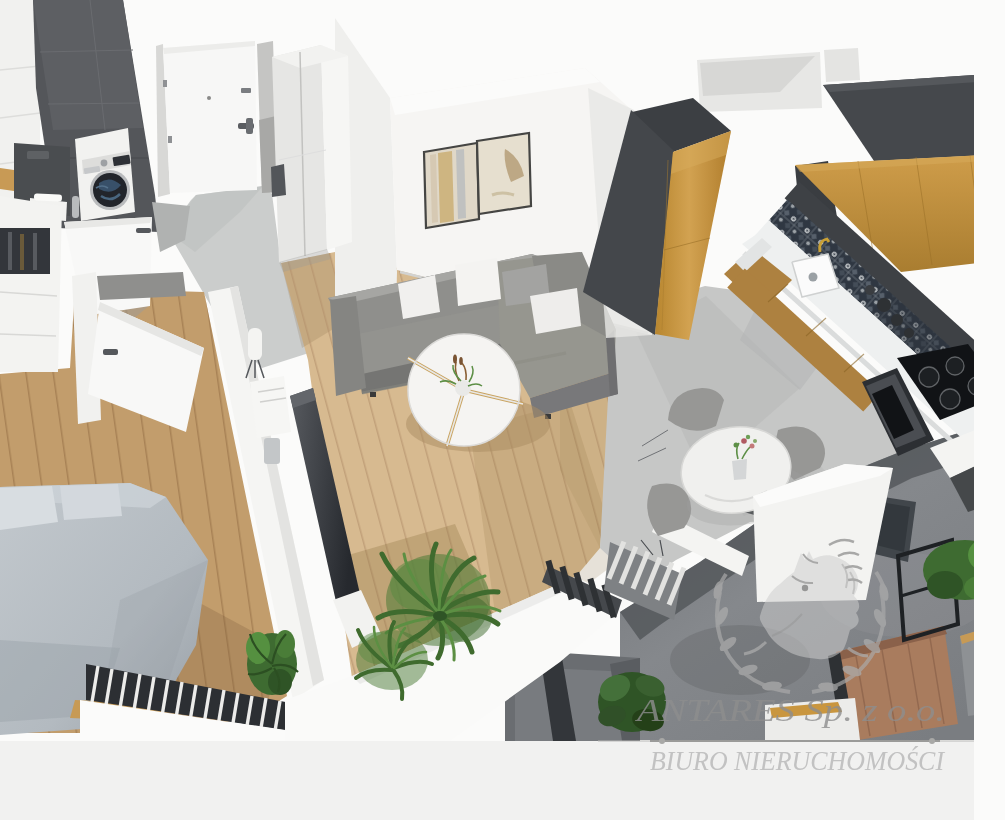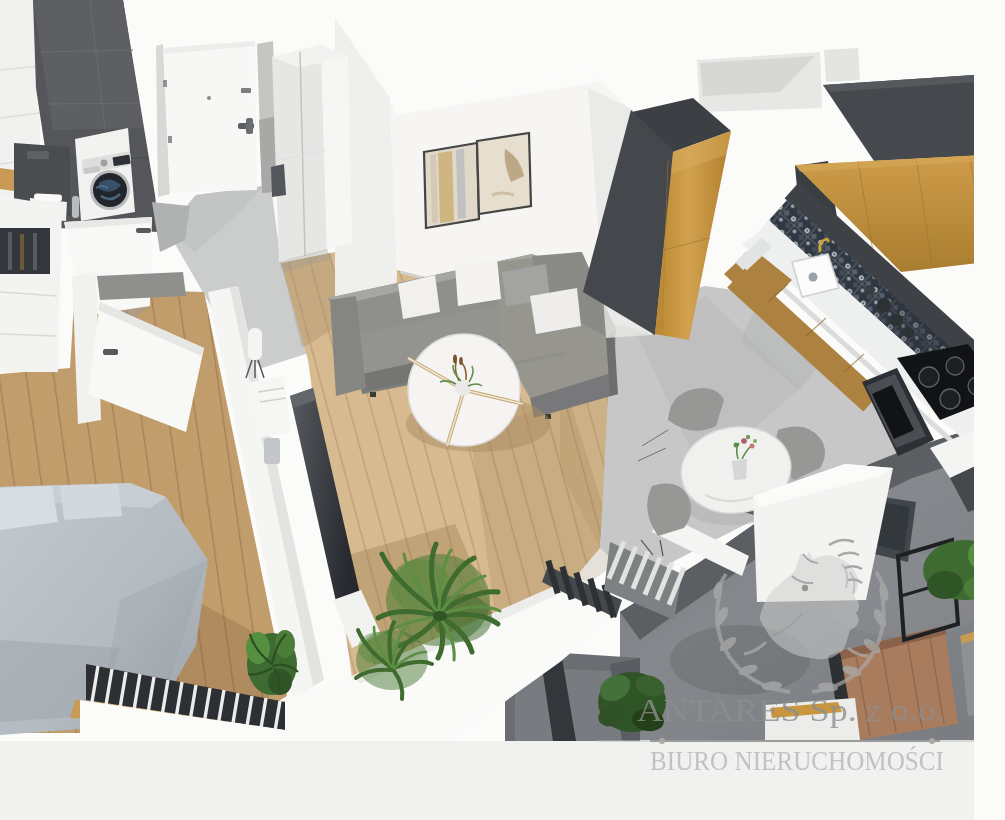--- a/index.html
+++ b/index.html
@@ -1,16 +1,16 @@
 <!DOCTYPE html>
 <html><head>
 <meta charset="utf-8">
 <style>
 html,body{margin:0;padding:0;background:#fbfbfa;}
-#stage{width:974px;height:820px;position:relative;overflow:hidden;font-family:"Liberation Serif",serif;}
+#stage{width:974px;height:820px;position:relative;overflow:hidden;font-family:"Liberation Serif",serif;font-style:italic;}
 </style>
 </head>
 <body>
 <div id="stage">
 <svg width="1005" height="820" viewBox="0 0 1005 820" xmlns="http://www.w3.org/2000/svg">
 <defs>
 <linearGradient id="woodV" x1="0" y1="0" x2="1" y2="0">
  <stop offset="0" stop-color="#b8862f"></stop>
           <stop offset="0.45" stop-color="#d2a251"></stop>
           <stop offset="1" stop-color="#b07d2c"></stop>

